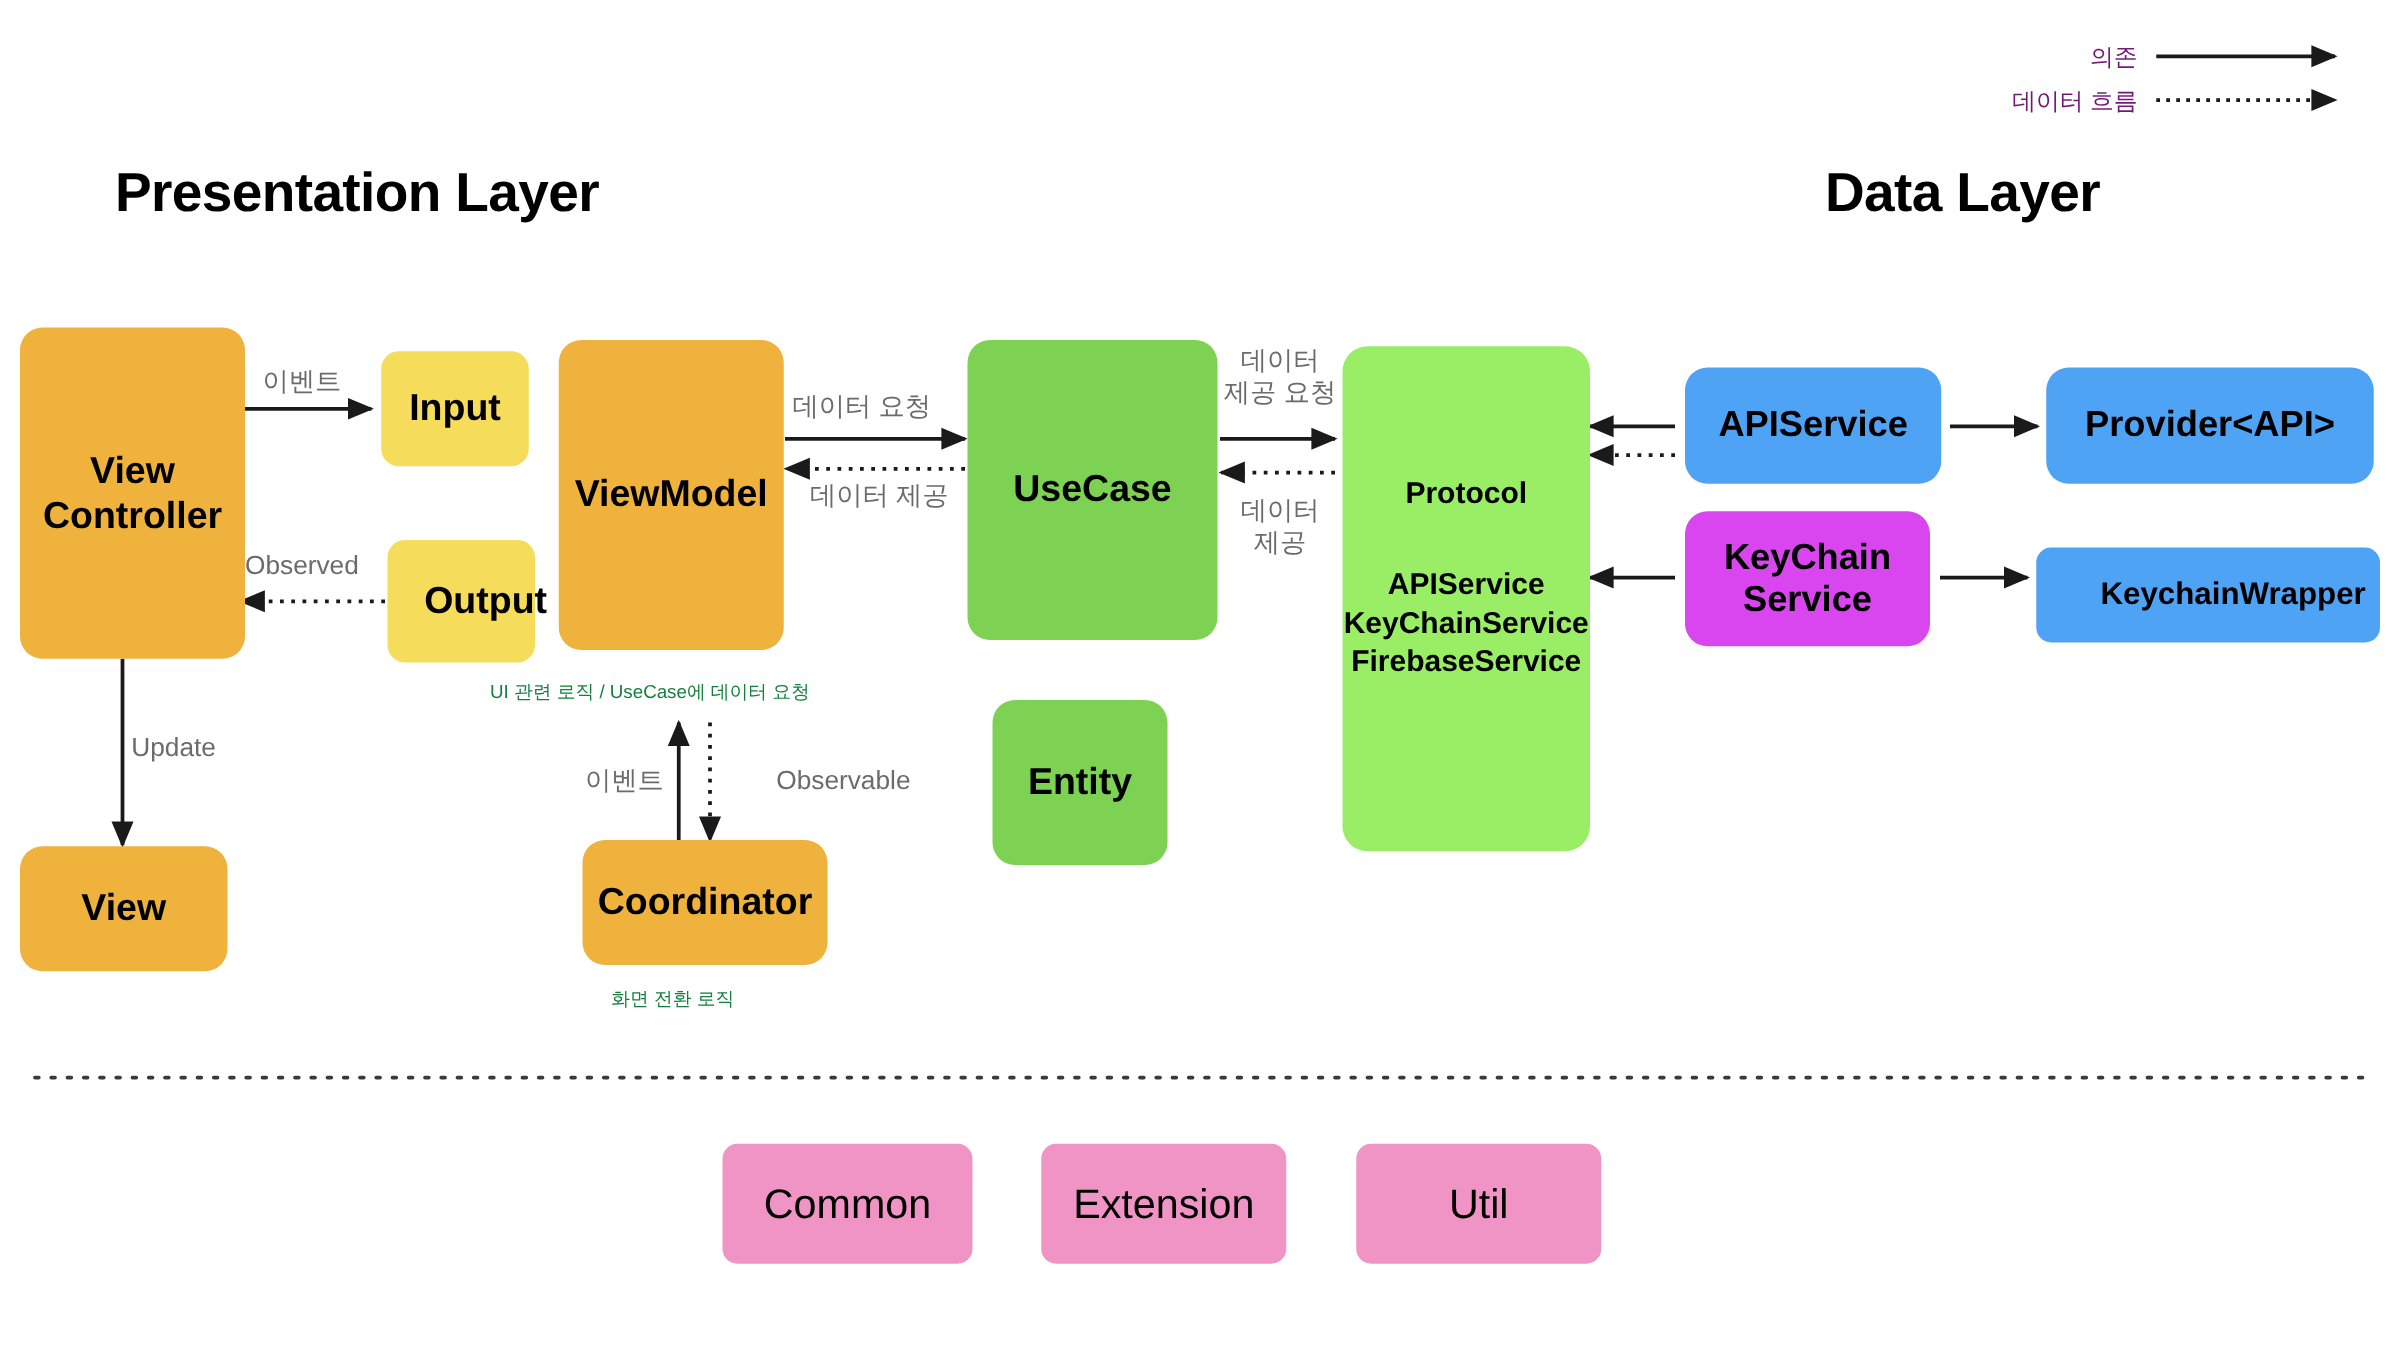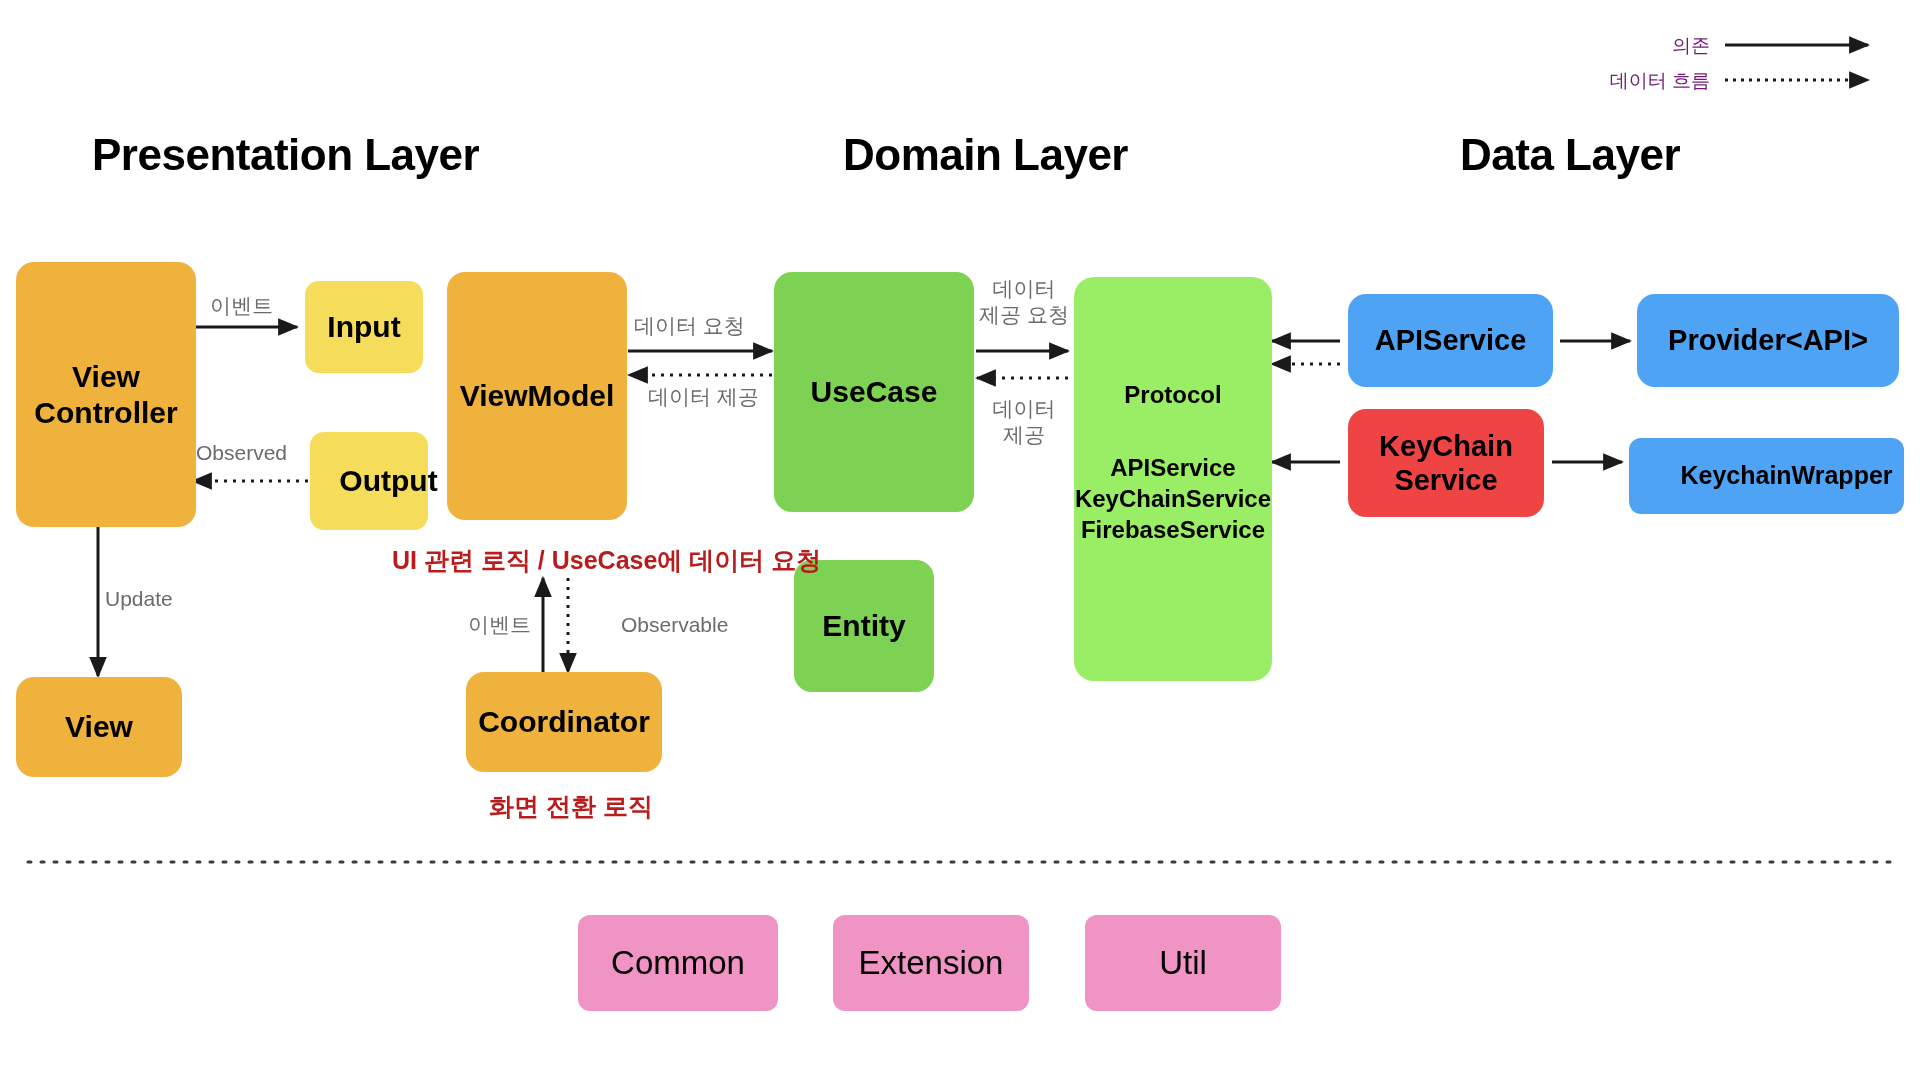--- a/index.html
+++ b/index.html
@@ -50,23 +50,23 @@
     position: absolute;
     color: #6b6b6b;
     font-size: 21px;
     font-weight: normal;
     white-space: nowrap;
     text-align: center;
     line-height: 1.25;
   }
   .caption {
     position: absolute;
-    color: #b91c1c;
-    font-size: 25px;
-    font-weight: bold;
+    color: #15803d;
+    font-size: 15px;
+    font-weight: normal;
     white-space: nowrap;
   }
   .legend-label {
     position: absolute;
     color: #701a75;
     font-size: 19px;
     font-weight: normal;
     text-align: right;
     white-space: nowrap;
   }
@@ -134,21 +134,20 @@
 
     <line x1="568" y1="578" x2="568" y2="672" stroke="#1a1a1a" stroke-width="3" stroke-dasharray="3 6" marker-end="url(#arrowDot)"></line>
 
     <line x1="28" y1="862" x2="1895" y2="862" stroke="#3a3a3a" stroke-width="3" stroke-dasharray="3 10" stroke-linecap="round"></line>
   </svg>
 
   <div class="legend-label" style="left:1540px; top:33px; width:170px;">의존</div>
   <div class="legend-label" style="left:1540px; top:68px; width:170px;">데이터 흐름</div>
 
   <div class="layer-title" style="left:92px; top:130px;">Presentation Layer</div>
-  <div class="layer-title" style="left:843px; top:130px;">Domain Layer</div>
   <div class="layer-title" style="left:1460px; top:130px;">Data Layer</div>
 
   <div class="node" style="left:16px; top:262px; width:180px; height:265px; background:#EFB23C; font-size:30px; white-space:pre-line;">View
 Controller</div>
 
   <div class="node" style="left:305px; top:281px; width:118px; height:92px; background:#F5DC5A; font-size:30px; border-radius:14px;">Input</div>
 
   <div class="node" style="left:310px; top:432px; width:118px; height:98px; background:#F5DC5A; font-size:30px; border-radius:14px;padding-left:39px;">Output</div>
 
   <div class="node" style="left:16px; top:677px; width:166px; height:100px; background:#EFB23C; font-size:30px;">View</div>
@@ -167,21 +166,21 @@
       <div class="protocol-list" style="white-space:pre-line;">APIService
 KeyChainService
 FirebaseService</div>
     </div>
   </div>
 
   <div class="node" style="left:1348px; top:294px; width:205px; height:93px; background:#4FA3F5; font-size:29px;">APIService</div>
 
   <div class="node" style="left:1637px; top:294px; width:262px; height:93px; background:#4FA3F5; font-size:29px;">Provider&lt;API&gt;</div>
 
-  <div class="node" style="left:1348px; top:409px; width:196px; height:108px; background:#ef4444; font-size:29px; white-space:pre-line;">KeyChain
+  <div class="node" style="left:1348px; top:409px; width:196px; height:108px; background:#d946ef; font-size:29px; white-space:pre-line;">KeyChain
 Service</div>
 
   <div class="node" style="left:1629px; top:438px; width:275px; height:76px; background:#4FA3F5; font-size:25px; border-radius:12px;padding-left:40px;">KeychainWrapper</div>
 
   <div class="node" style="left:578px; top:915px; width:200px; height:96px; background:#EF94C4; font-size:33px; font-weight:normal; border-radius:12px;">Common</div>
 
   <div class="node" style="left:833px; top:915px; width:196px; height:96px; background:#EF94C4; font-size:33px; font-weight:normal; border-radius:12px;">Extension</div>
 
   <div class="node" style="left:1085px; top:915px; width:196px; height:96px; background:#EF94C4; font-size:33px; font-weight:normal; border-radius:12px;">Util</div>
 

